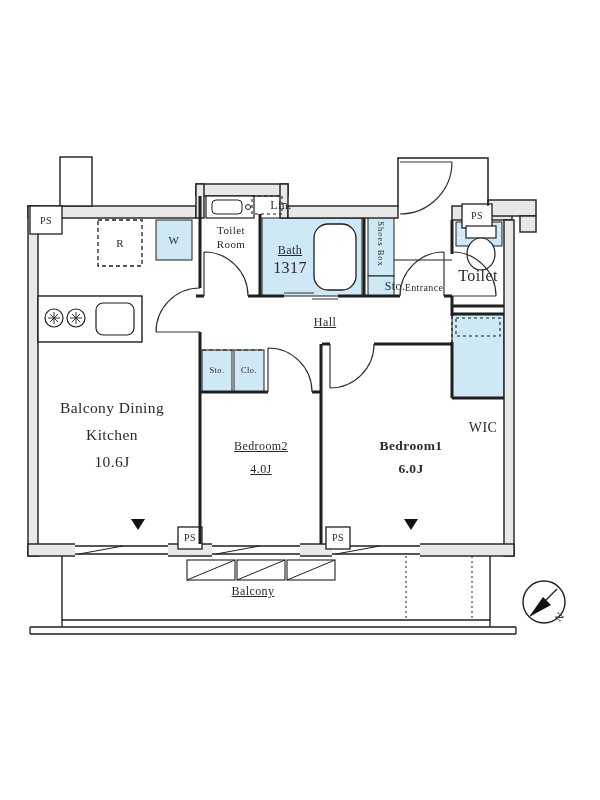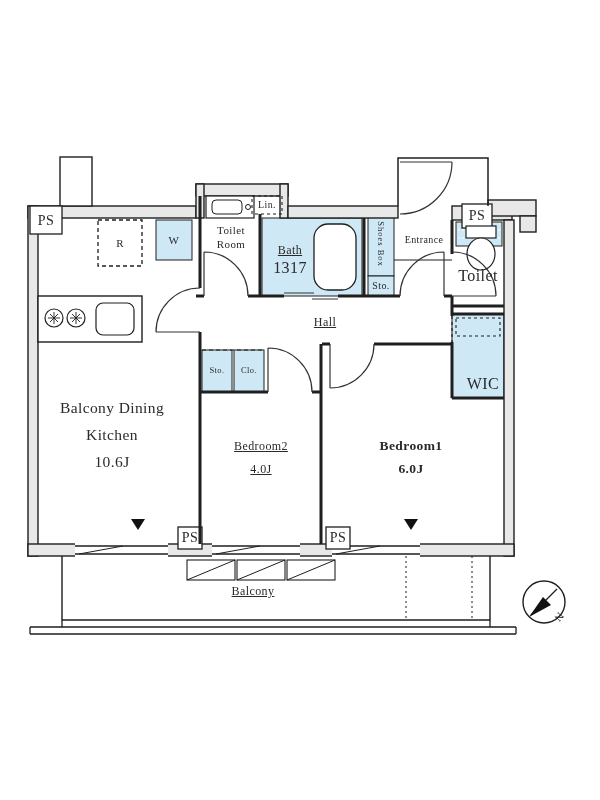--- a/index.html
+++ b/index.html
@@ -3,22 +3,22 @@
 <meta charset="utf-8">
 <style>
   html,body{margin:0;padding:0;background:#fff;}
   .stage{position:relative;width:600px;height:800px;background:#ffffff;overflow:hidden;
          font-family:"Liberation Serif","DejaVu Serif",serif;}
   .stage svg{position:absolute;left:0;top:0;}
   .lbl{position:absolute;transform:translate(-50%,-50%);color:#2a2a2a;white-space:nowrap;
        letter-spacing:.4px;line-height:1;}
   .vert{writing-mode:vertical-rl;letter-spacing:1px;}
   .north{transform:translate(-50%,-50%) rotate(128deg);}
-  .s8{font-size:10px;} .s85{font-size:8.5px;} .s9{font-size:14px;} .s10{font-size:10px;}
-  .s105{font-size:16px;} .s11{font-size:11px;} .s115{font-size:16px;}
+  .s8{font-size:12px;padding-left:28px;} .s85{font-size:8.5px;} .s9{font-size:10px;} .s10{font-size:10px;margin-top:48px;}
+  .s105{font-size:14px;margin-top:44px;} .s11{font-size:11px;} .s115{font-size:16px;}
   .s13{font-size:12px;text-decoration:underline;} .s135{font-size:13.5px;font-weight:bold;} .s155{font-size:15.5px;}
 </style>
 </head>
 <body>
 
 <div class="stage">
 
 <svg width="600" height="800" viewBox="0 0 600 800">
 
   <g fill="#cfe8f5" stroke="#1f1f1f" stroke-width="1">

